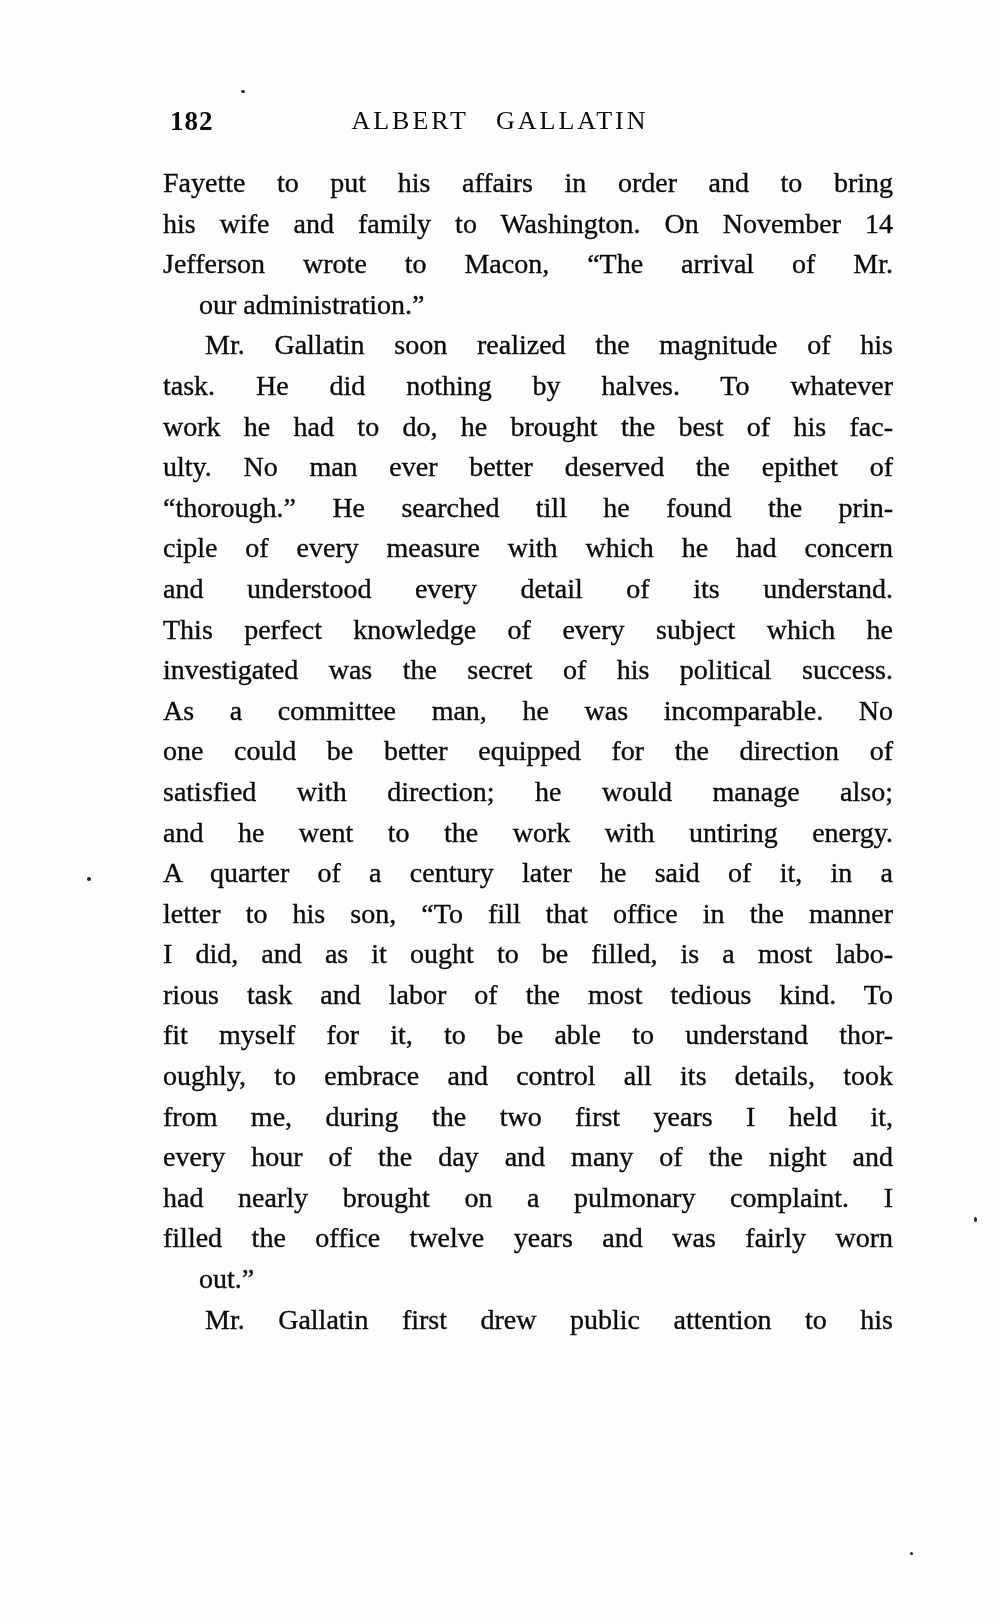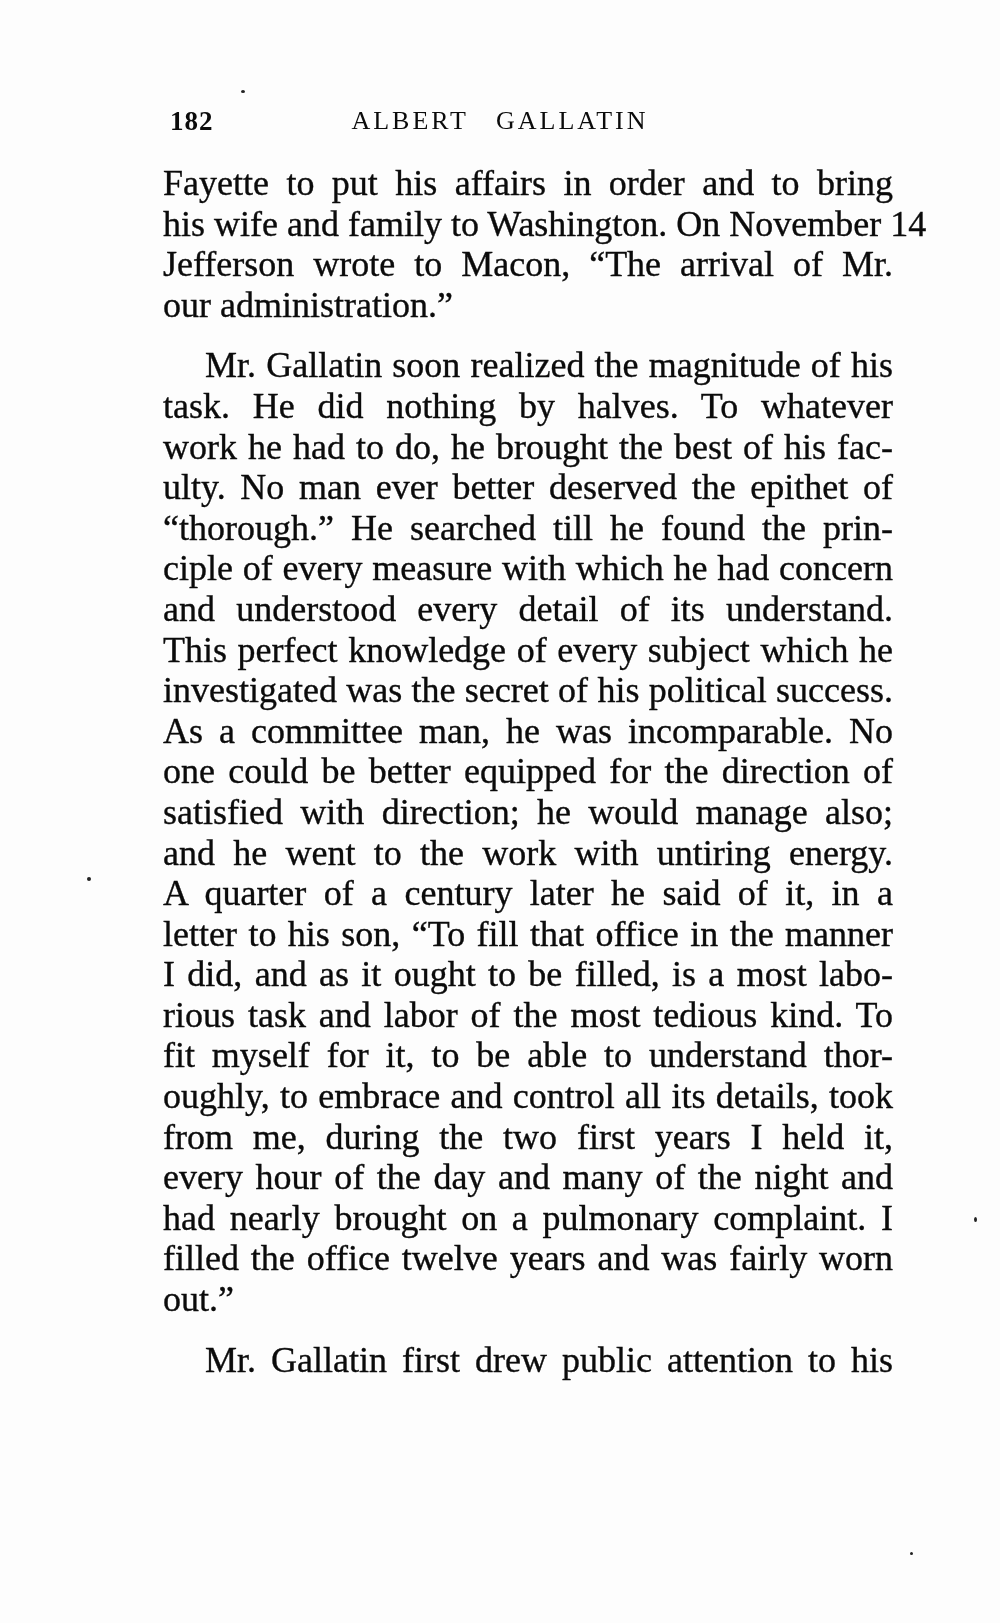--- a/index.html
+++ b/index.html
@@ -42,36 +42,36 @@
     letter-spacing: 3px;
     word-spacing: 18px;
     font-weight: normal;
   }
   
   .text-body {
     position: absolute;
     top: 163px;
     left: 163px;
     width: 730px;
-    font-size: 36px;
+    font-size: 28px;
     -webkit-text-stroke: 0.35px #0b0b0b;
   }
   .line {
     height: 40.6px;
     line-height: 40.6px;
     white-space: nowrap;
     text-align: justify;
     text-align-last: justify;
   }
   .line.indent {
     text-indent: 42px;
-    margin-top: 20px;
   }
   .line.no-just {
     text-align-last: left;
+    margin-left: 36px;
   }
   
   .speck {
     position: absolute;
     background: #222;
     border-radius: 50%;
   }
   .speck.s1 { left: 241px; top: 90px;  width: 4px; height: 3px; }
   .speck.s2 { left: 87px;  top: 877px; width: 4px; height: 4px; }
   .speck.s3 { left: 974px; top: 1217px; width: 3px; height: 5px; }

